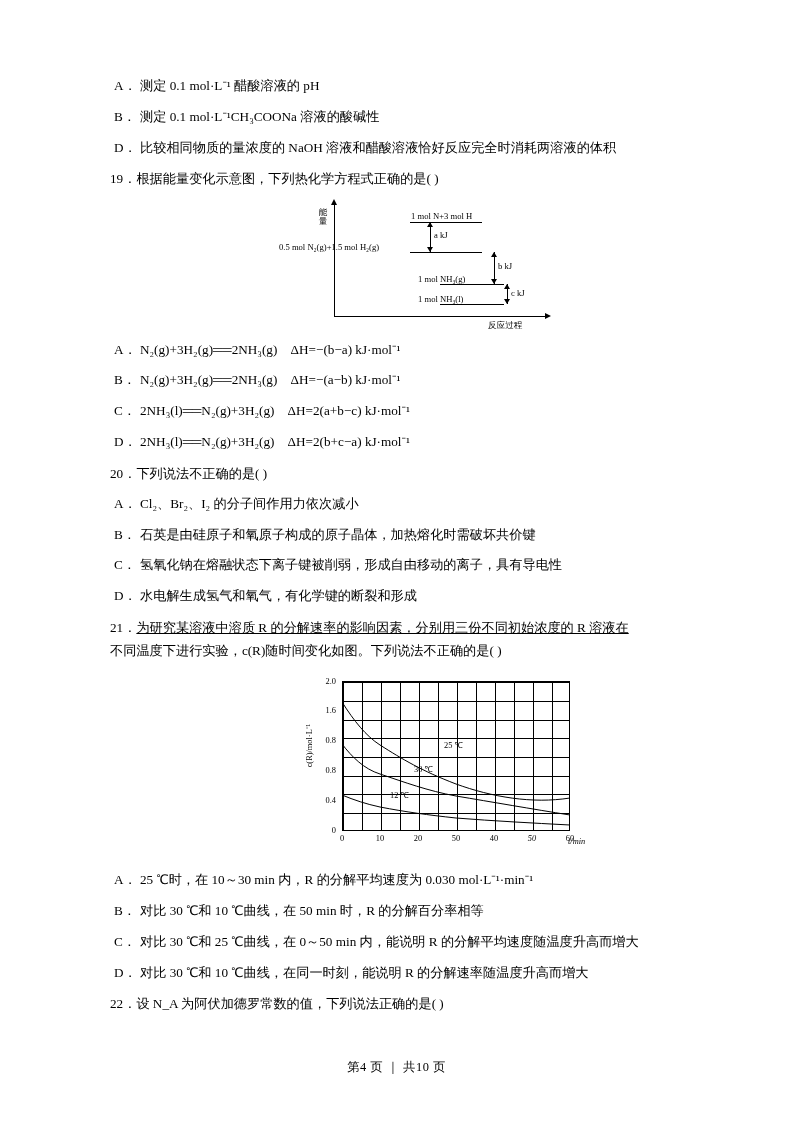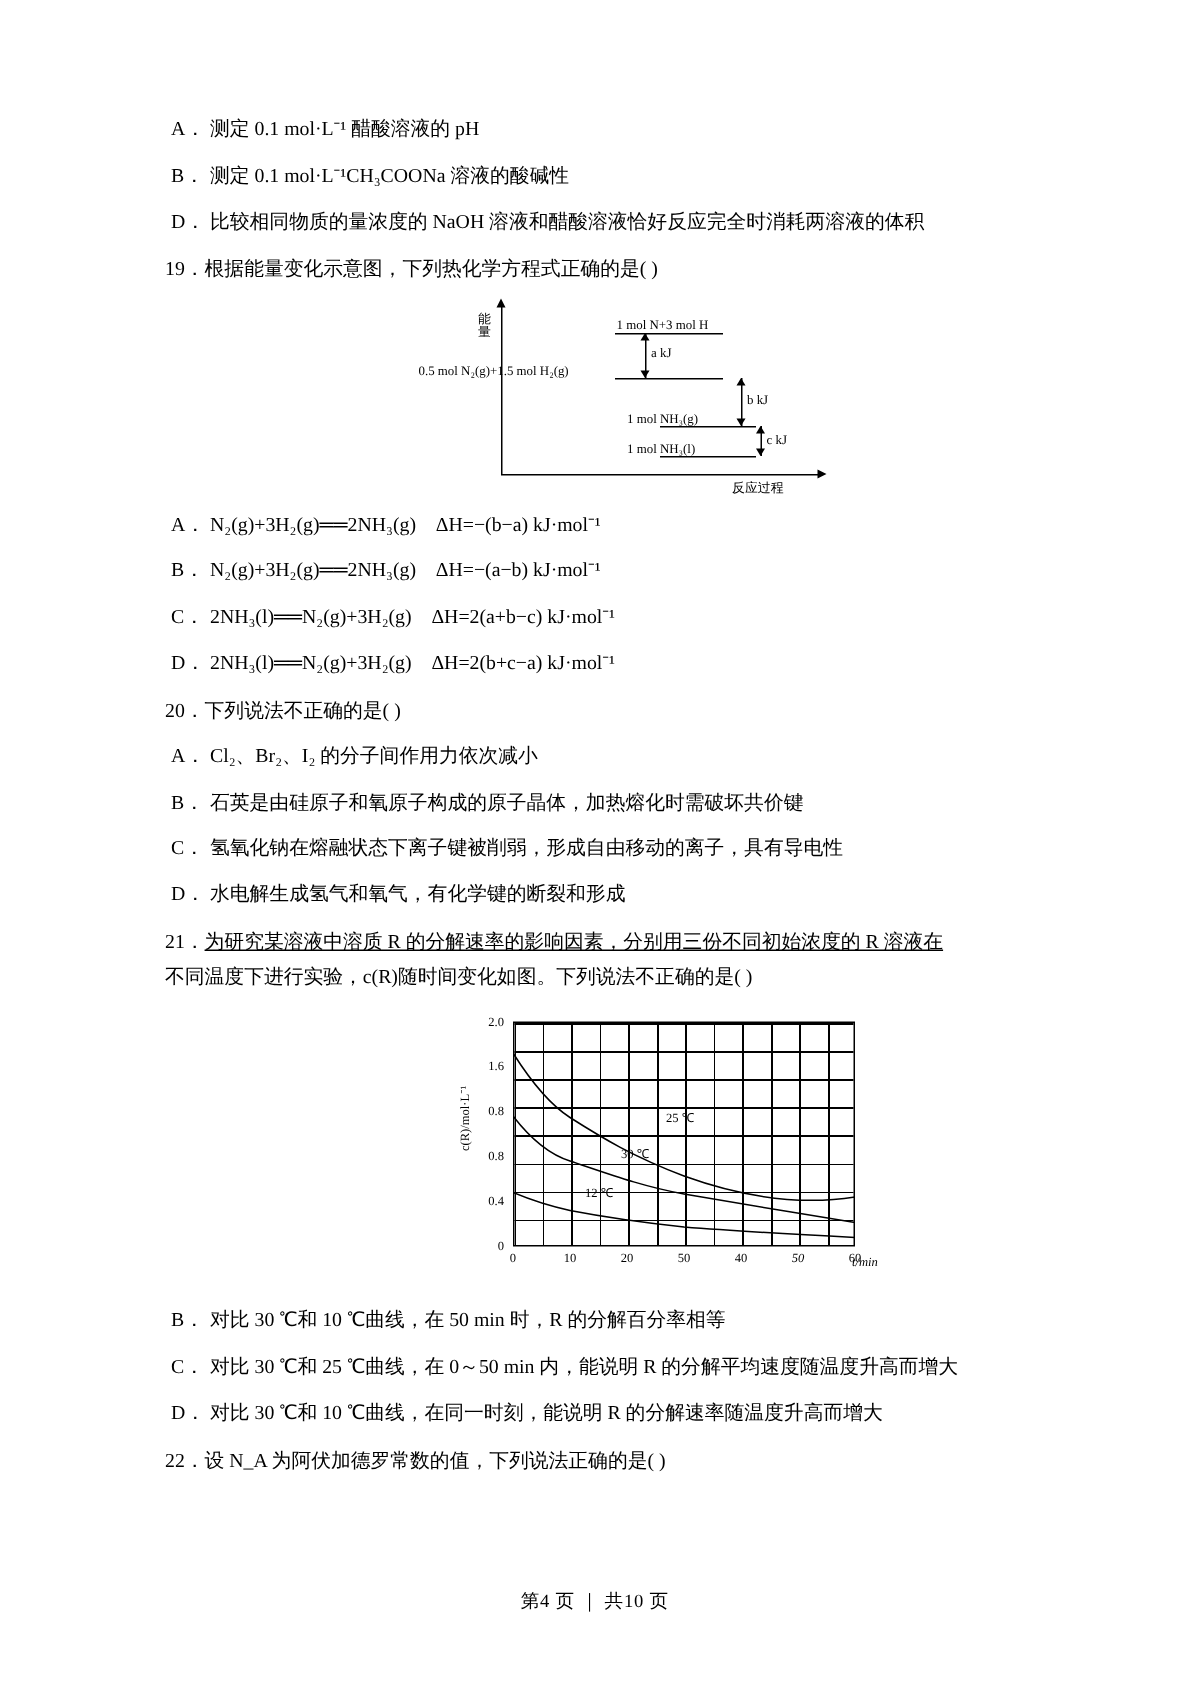--- a/index.html
+++ b/index.html
@@ -263,20 +263,21 @@
       <path d="M0,21 C12,40 24,55 38,64 C60,78 80,90 114,103 C150,116 190,123 228,117" fill="none" stroke="#000" stroke-width="1"></path>
       <path d="M0,63 C10,76 22,88 38,93 C62,101 86,110 114,115 C150,121 190,128 228,134" fill="none" stroke="#000" stroke-width="1"></path>
       <path d="M0,114 C12,119 24,123 38,126 C64,131 86,134 114,137 C152,140 190,142 228,144" fill="none" stroke="#000" stroke-width="1"></path>
     </svg>
 
     <div class="curvelab" style="left:146px; top:68px;">25 ℃</div>
     <div class="curvelab" style="left:116px; top:92px;">30 ℃</div>
     <div class="curvelab" style="left:92px; top:118px;">12 ℃</div>
   </div>
 
+  <div class="opt"><span class="lbl">A．</span><span>25 ℃时，在 10～30 min 内，R 的分解平均速度为 0.030 mol·L⁻¹·min⁻¹</span></div>
   <div class="opt"><span class="lbl">B．</span><span>对比 30 ℃和 10 ℃曲线，在 50 min 时，R 的分解百分率相等</span></div>
   <div class="opt"><span class="lbl">C．</span><span>对比 30 ℃和 25 ℃曲线，在 0～50 min 内，能说明 R 的分解平均速度随温度升高而增大</span></div>
   <div class="opt"><span class="lbl">D．</span><span>对比 30 ℃和 10 ℃曲线，在同一时刻，能说明 R 的分解速率随温度升高而增大</span></div>
 
   <div class="q-body">
     <span class="qnum">22．</span><span>设 N_A 为阿伏加德罗常数的值，下列说法正确的是(          )</span>
   </div>
 
   <div class="footer">第4 页 ｜ 共10 页</div>
 </div>

